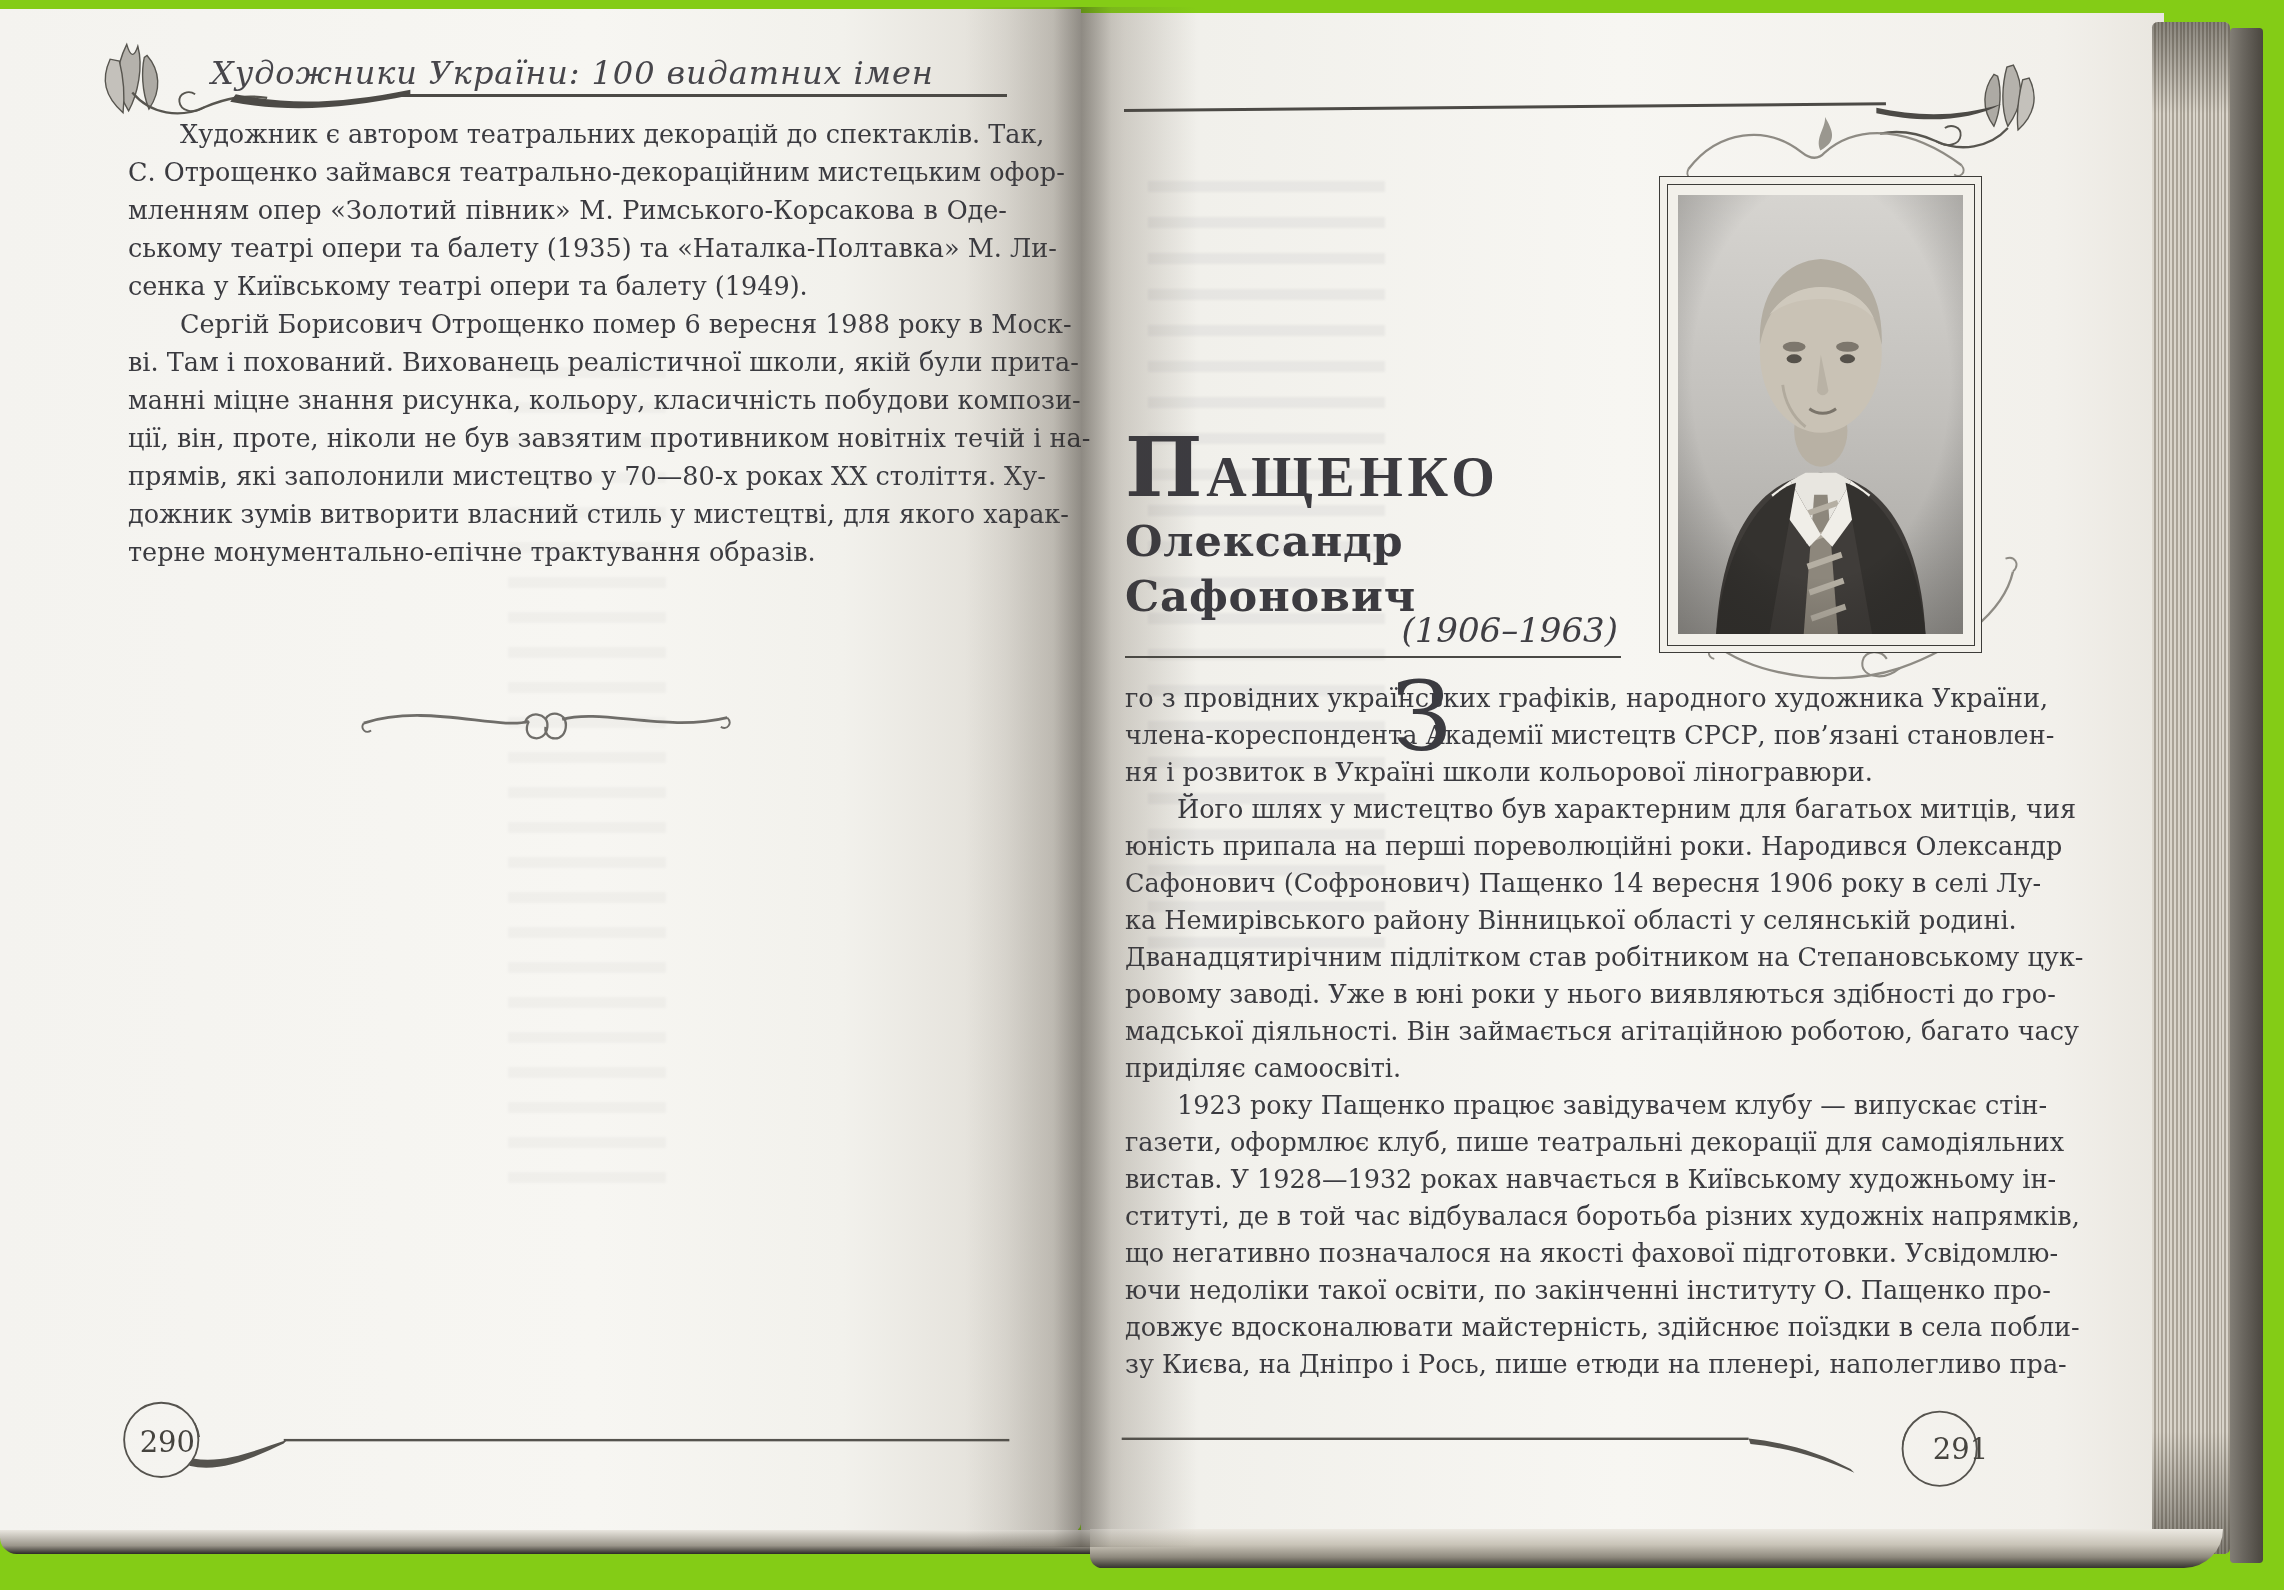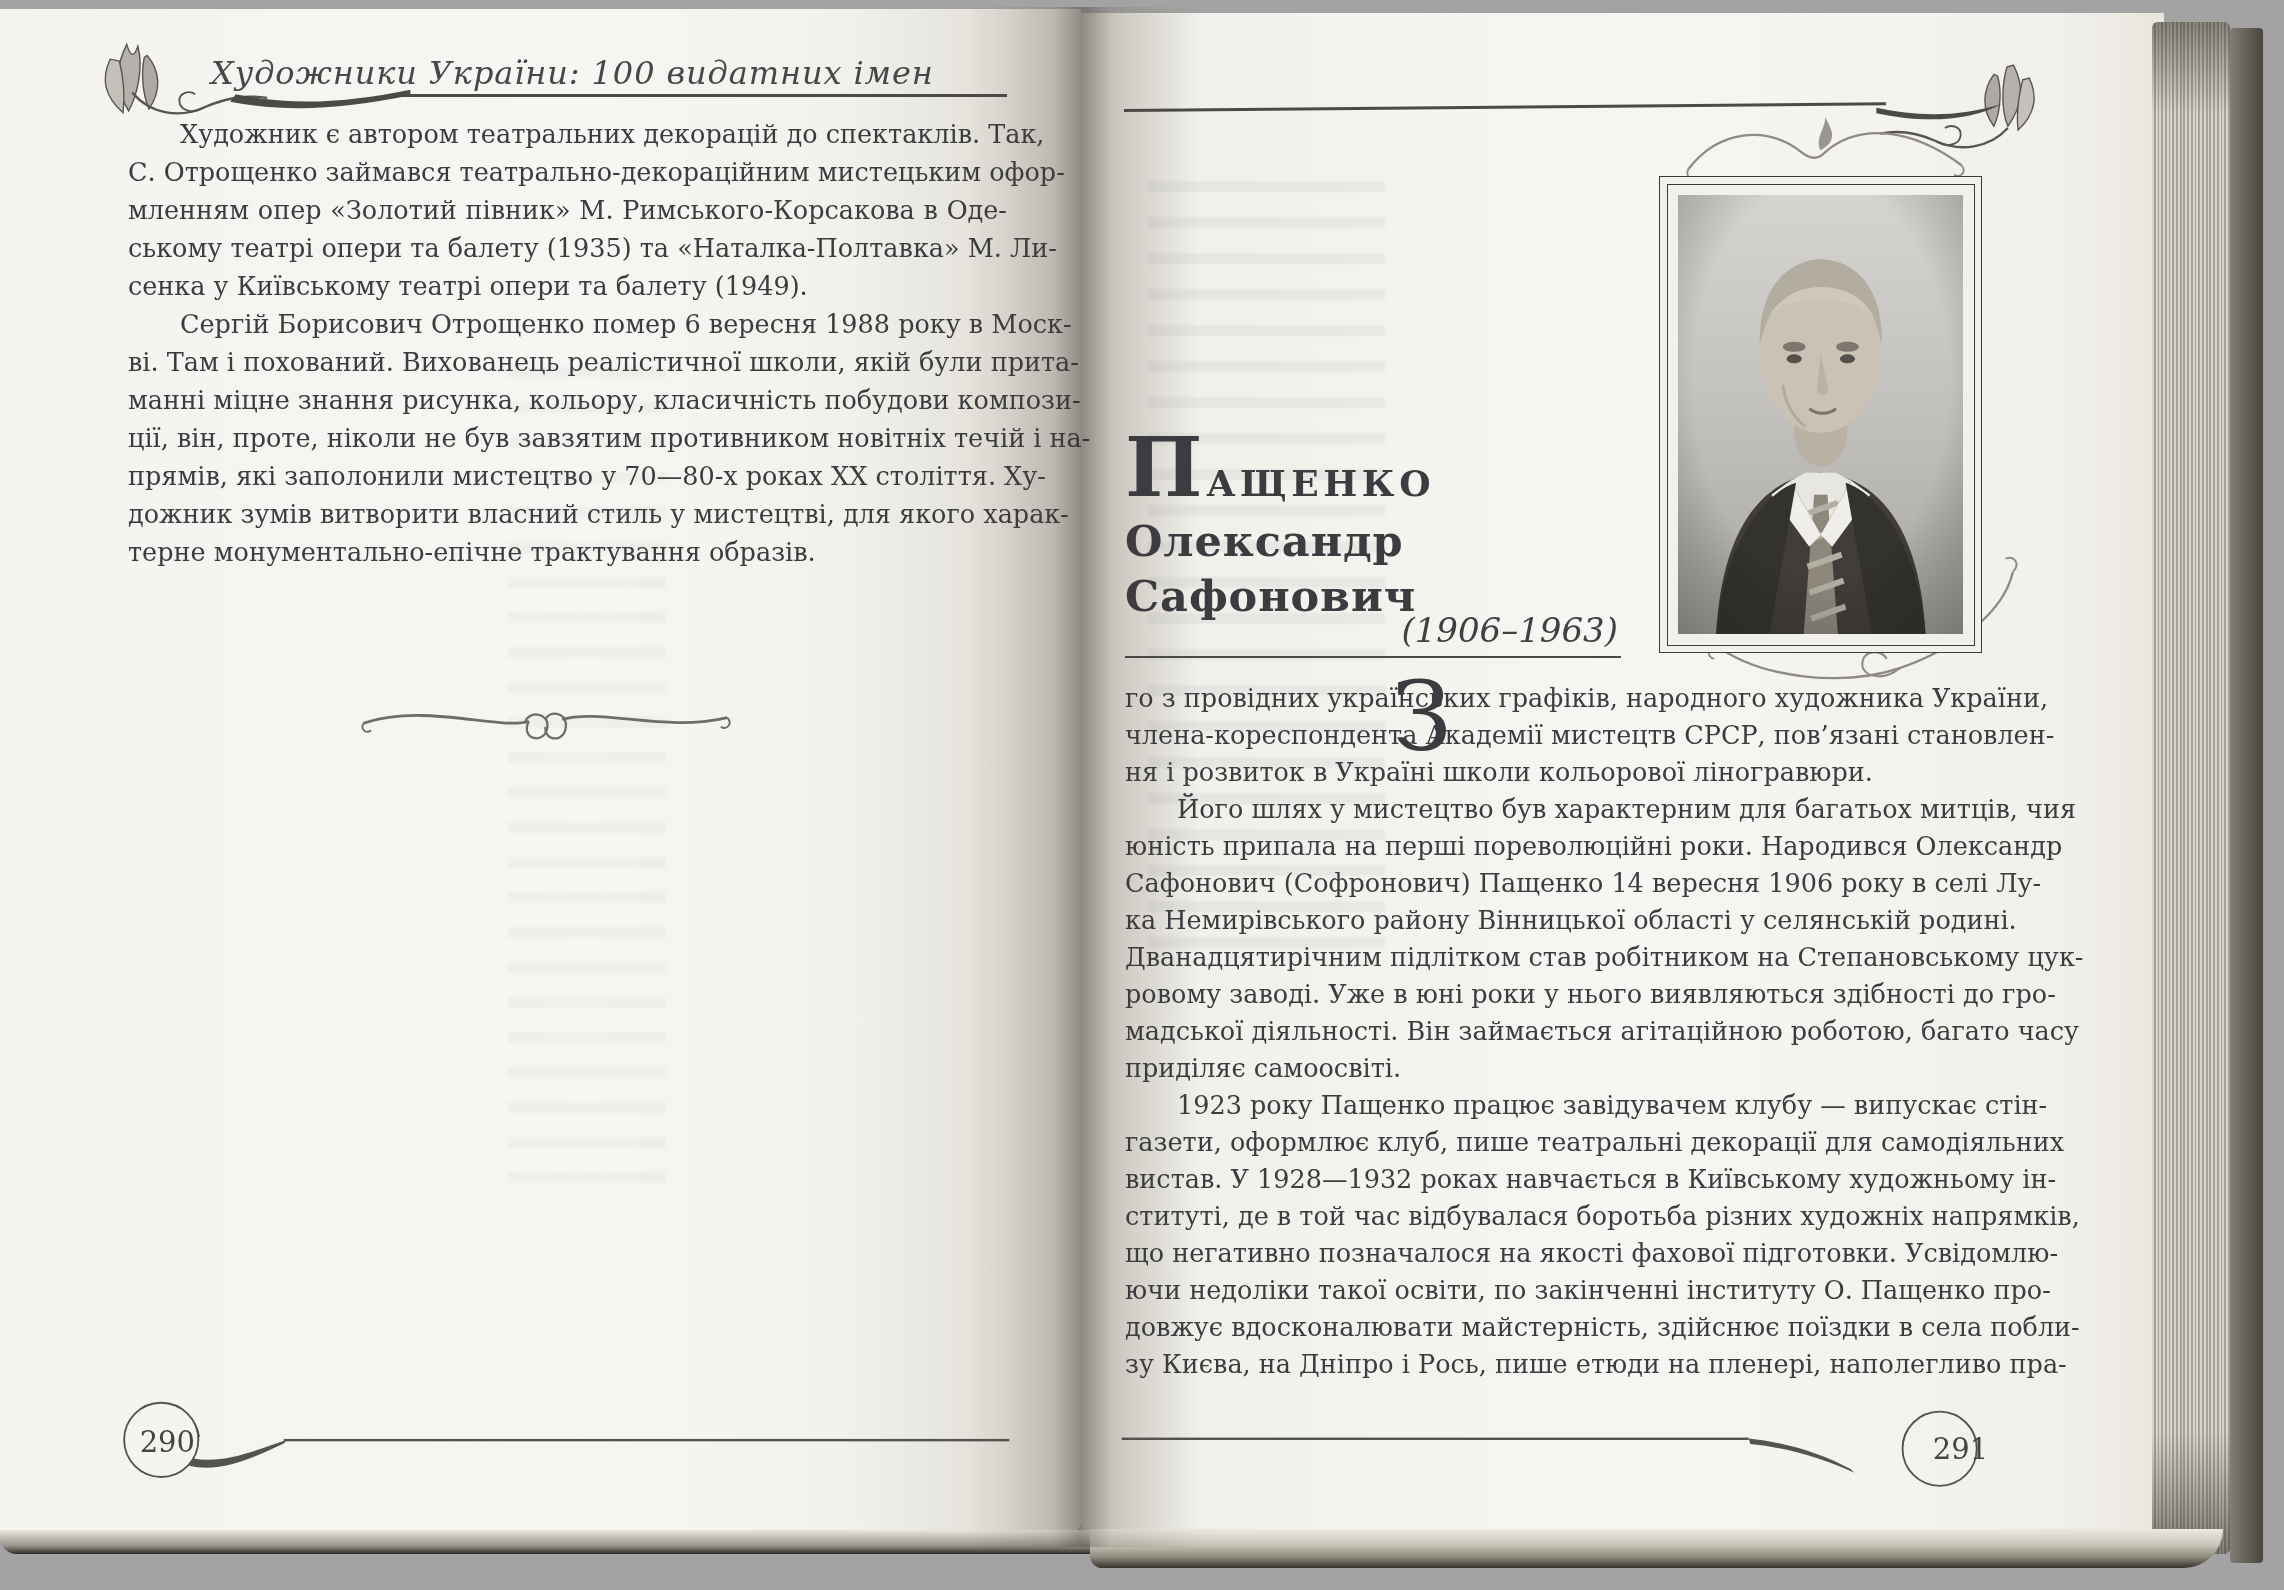--- a/index.html
+++ b/index.html
@@ -1,17 +1,17 @@
 <!DOCTYPE html>
 <html style="font-size:15px"><head>
 <meta charset="utf-8">
 <style>
   html,body{margin:0;padding:0;background:#12100d;}
   .stage{position:relative;width:2285px;height:1591px;overflow:hidden;
-         background:#a3a3a3;font-family:"DejaVu Serif",serif;color:#3a3a3f;}
+         background:#84cc16;font-family:"DejaVu Serif",serif;color:#3a3a3f;}
   .abs{position:absolute;}
 
   
   .page-left{left:0;top:9.3px;width:1081px;height:1523px;
     background:linear-gradient(90deg,#f4f3ef 0%,#f7f6f2 55%,#f2f1ec 78%,#e2dfd8 93%,#ccc8c0 100%);
     border-radius:0 0 9.3px 0;}
   .page-right{left:1081px;top:13px;width:1083px;height:1530px;
     background:linear-gradient(90deg,#c8c4bc 0%,#e2dfd8 4%,#f1f0eb 11%,#f7f6f2 50%,#f2f0eb 90%,#e9e6df 100%);
     border-radius:0 0 15px 5.6px;}
   .gutter{left:965px;top:7.4px;width:232px;height:1540px;pointer-events:none;
@@ -51,21 +51,21 @@
   .ln.end{text-align-last:left;}
   .ln.ind{padding-left:52px;width:827px;}
   .col-right .ln.ind{width:824px;}
   .ln.dropline{padding-left:327px;width:549px;}
   .dropcap{position:absolute;left:267px;top:-11px;font-size:96px;line-height:96px;
     color:#3b3b40;font-weight:normal;}
 
   
   .t-surname{left:1125px;top:419px;white-space:nowrap;color:#3c3b40;font-weight:bold;}
   .t-surname .cap{font-size:82px;letter-spacing:3.7px;}
-  .t-surname .rest{font-size:36px;letter-spacing:4.6px;}
+  .t-surname .rest{font-size:56px;letter-spacing:4.6px;font-family:Liberation Serif, serif;}
   .t-first{left:1125px;top:516px;font-size:43px;font-weight:bold;color:#3c3b40;letter-spacing:0.9px;}
   .t-patro{left:1125px;top:571px;font-size:43px;font-weight:bold;color:#3c3b40;letter-spacing:0.9px;}
   .t-years{left:1125px;top:610px;width:493px;text-align:right;font-style:italic;
     font-size:34px;color:#403f44;}
   .t-rule{left:1125px;top:656px;width:496px;height:2.3px;background:#4a4945;}
 
   
   .photo-frame{left:1659px;top:176px;width:323px;height:477px;border:1.9px solid #3d3c39;
     background:#f2f0ea;padding:6.5px;box-sizing:border-box;}
   .photo-frame-inner{width:100%;height:100%;border:1.9px solid #3d3c39;box-sizing:border-box;

